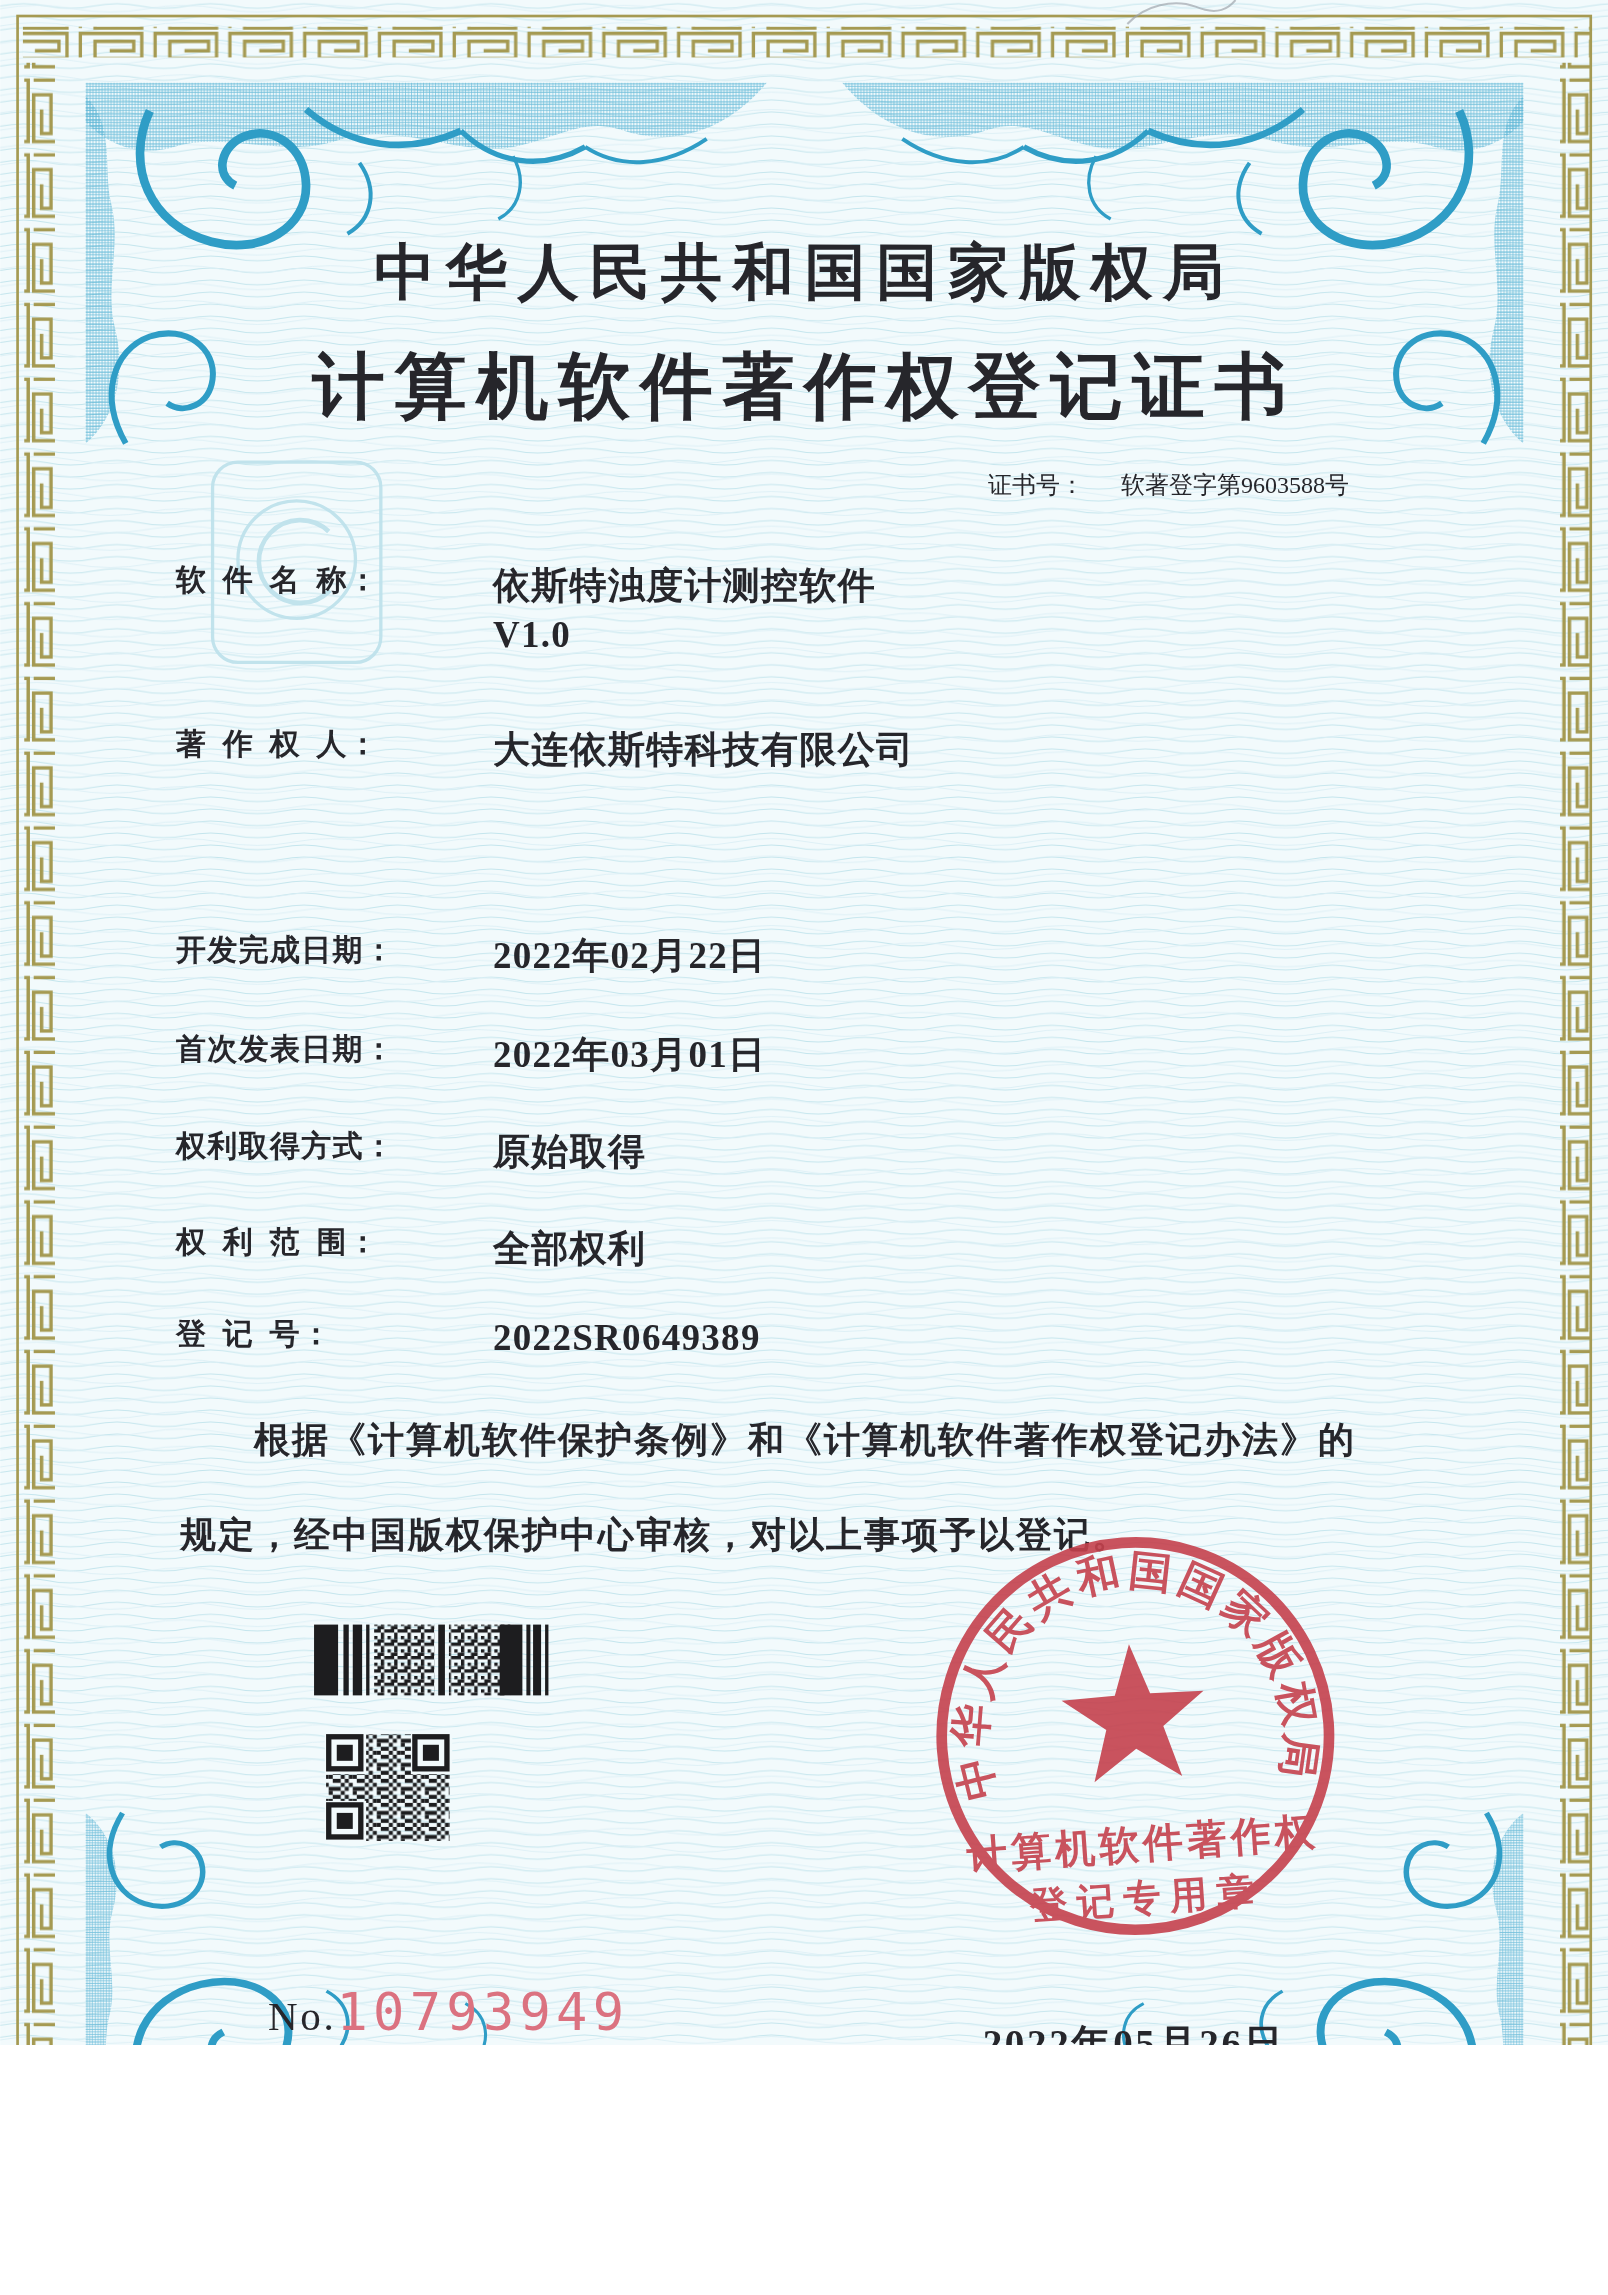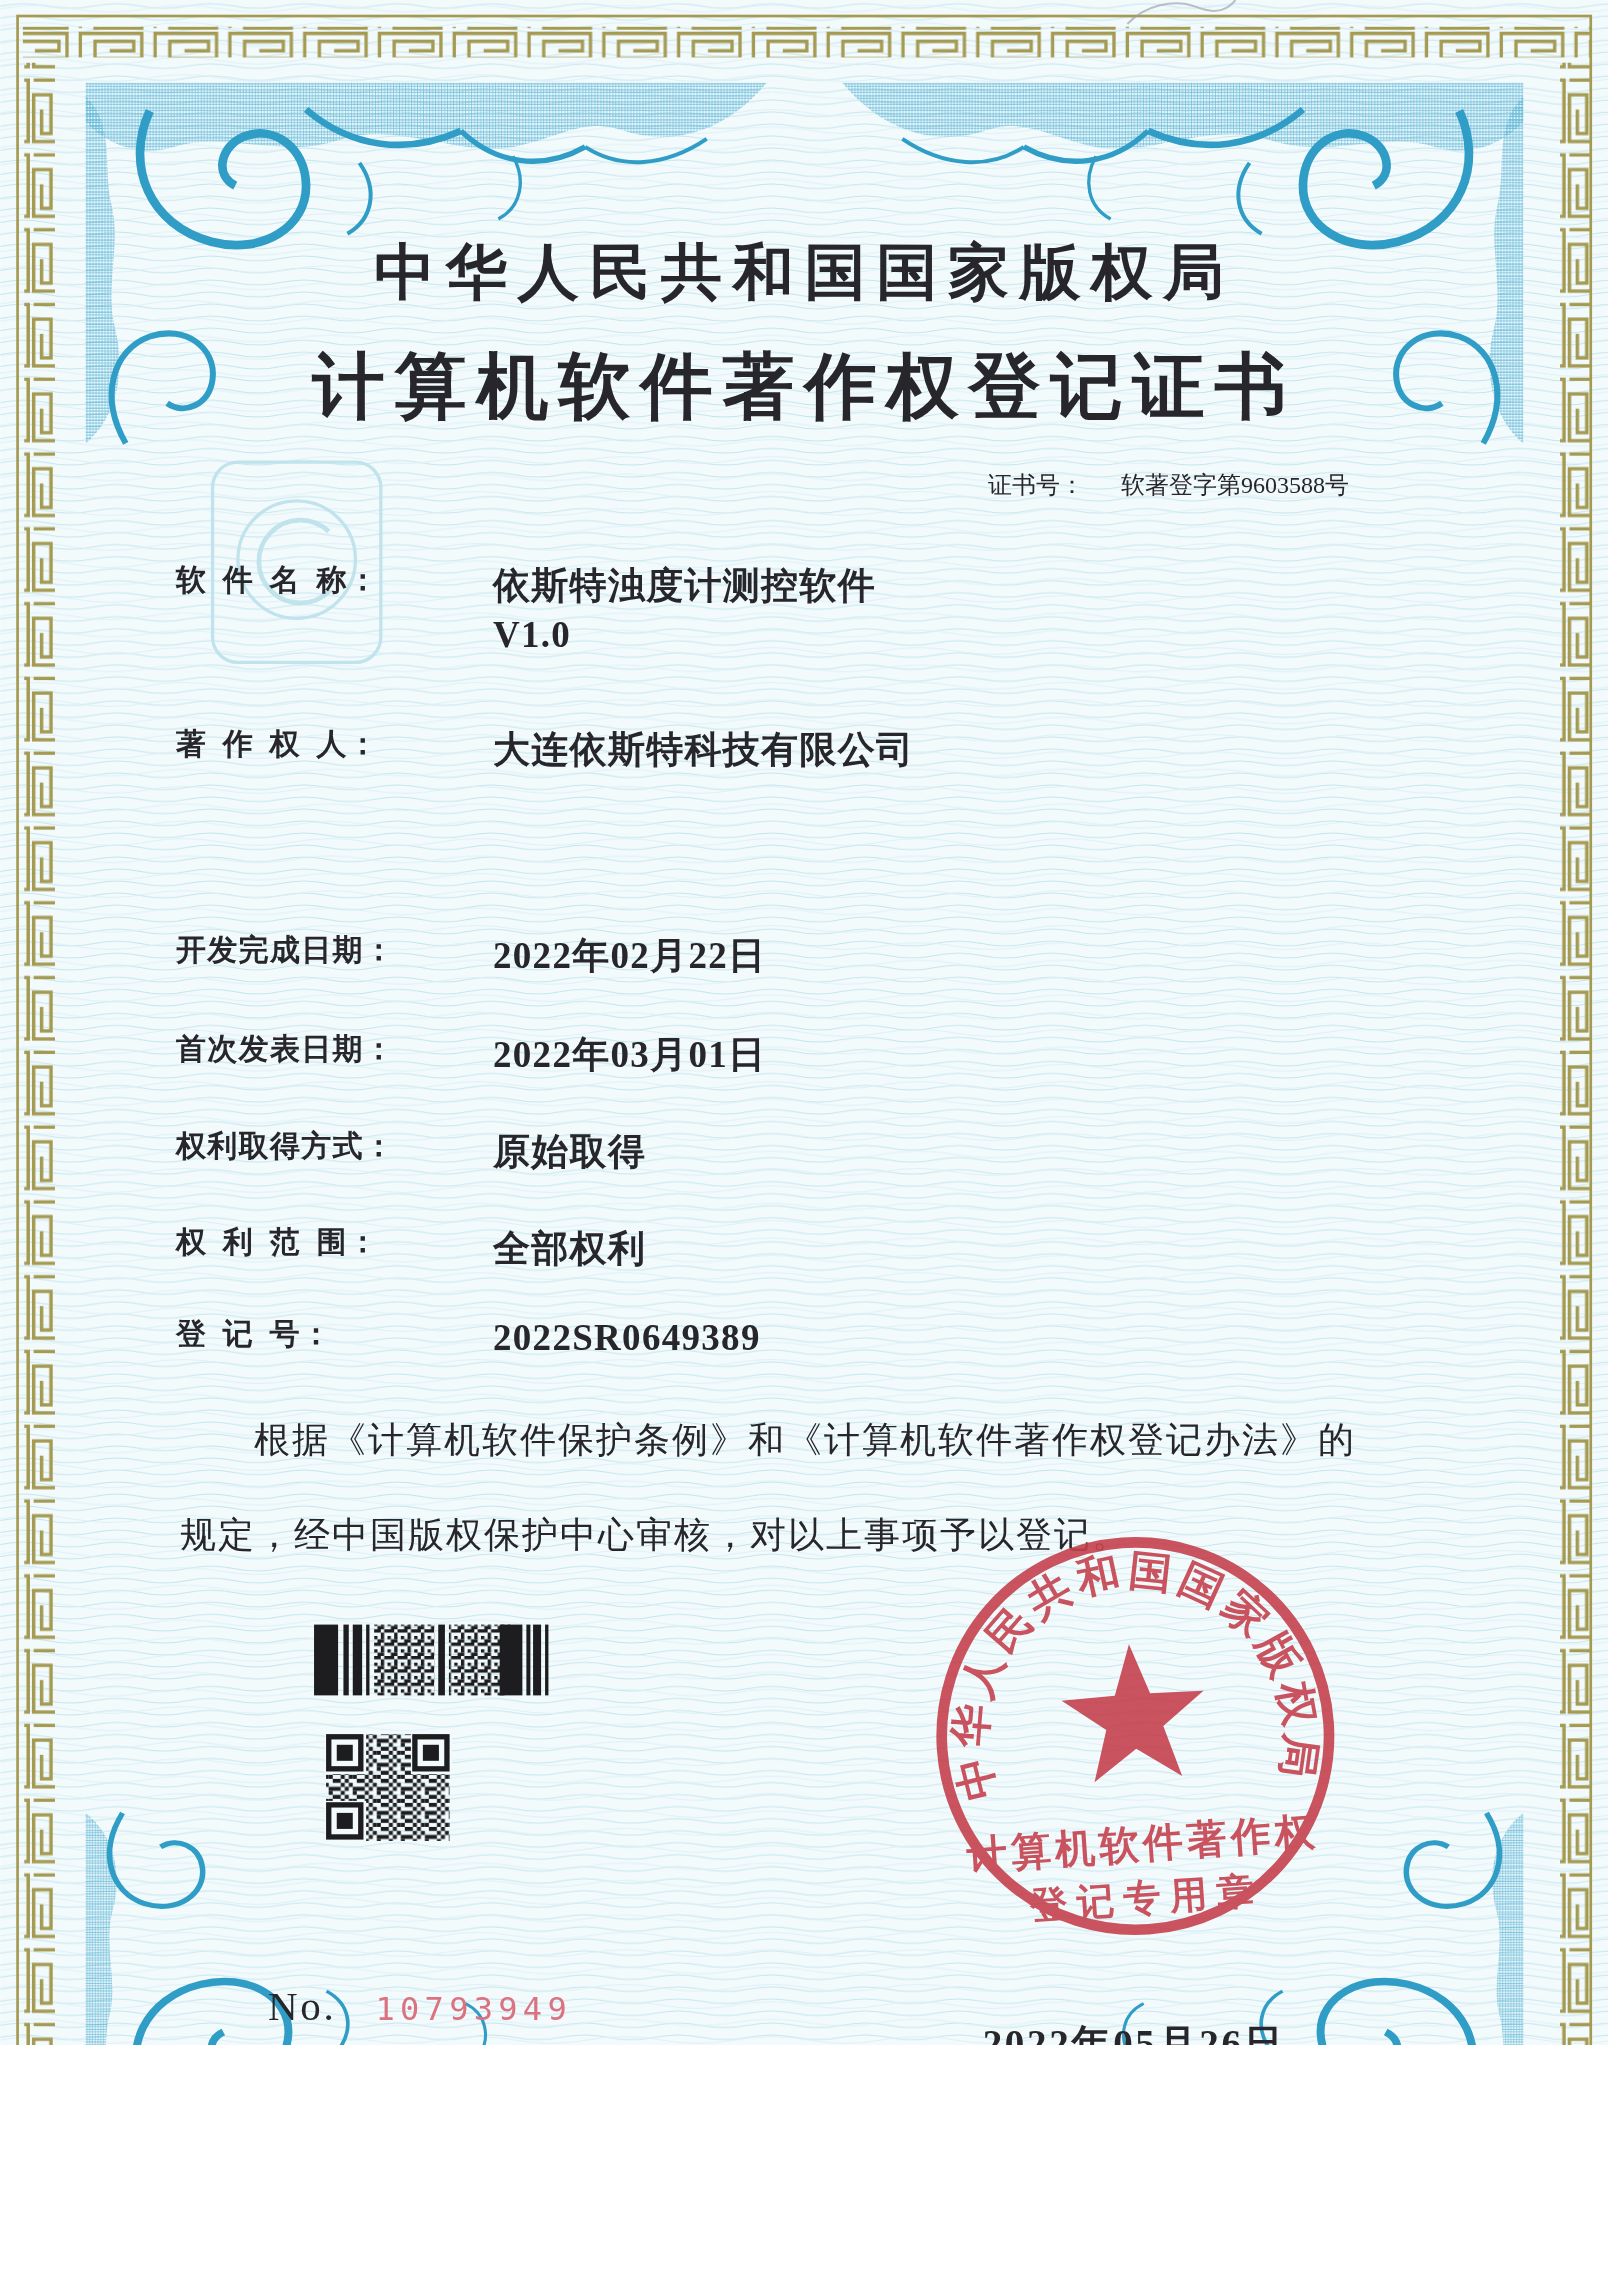--- a/index.html
+++ b/index.html
@@ -22,26 +22,26 @@
   .certno{top:469px;left:988px;font-size:24px;font-weight:400;}
   .certno .gap{display:inline-block;width:37px;}
   .frow-label{
     font-size:30px;font-weight:700;word-spacing:6.7px;letter-spacing:1.3px;
   }
   .frow-value{
     font-size:37px;font-weight:700;letter-spacing:1.3px;
   }
   .lab-x{left:176px;}
   .val-x{left:493px;}
-  .statement{font-size:36px;font-weight:400;letter-spacing:2px;}
+  .statement{font-size:36px;font-weight:700;letter-spacing:2px;}
   .serial{top:1982px;left:268px;font-size:41px;}
   .serial .no-label{font-weight:400;letter-spacing:2.7px;}
   .serial .no-value{
     font-family:"DejaVu Sans Mono","Liberation Mono",monospace;
-    font-size:32px;letter-spacing:5.3px;margin-left:39px;font-weight:400;
+    font-size:52px;letter-spacing:5.3px;font-weight:400;
   }
   .issue-date{
     top:1973px;left:967px;width:334px;text-align:center;
     font-size:39px;font-weight:700;letter-spacing:2.7px;margin-top:44px;
   }
   svg text{font-family:"Liberation Serif","DejaVu Serif",serif;}
 </style>
 </head>
 <body>
 

